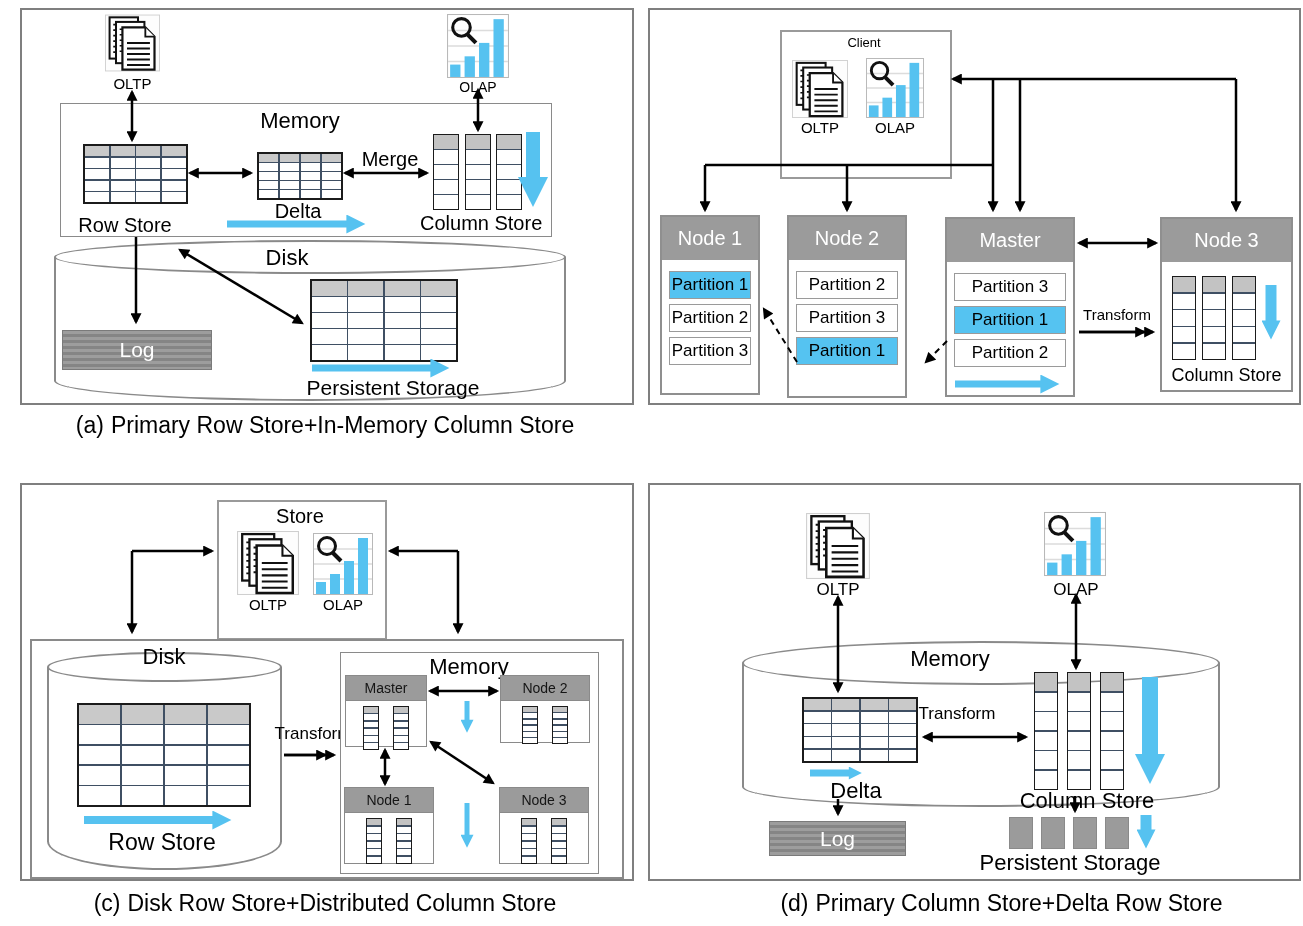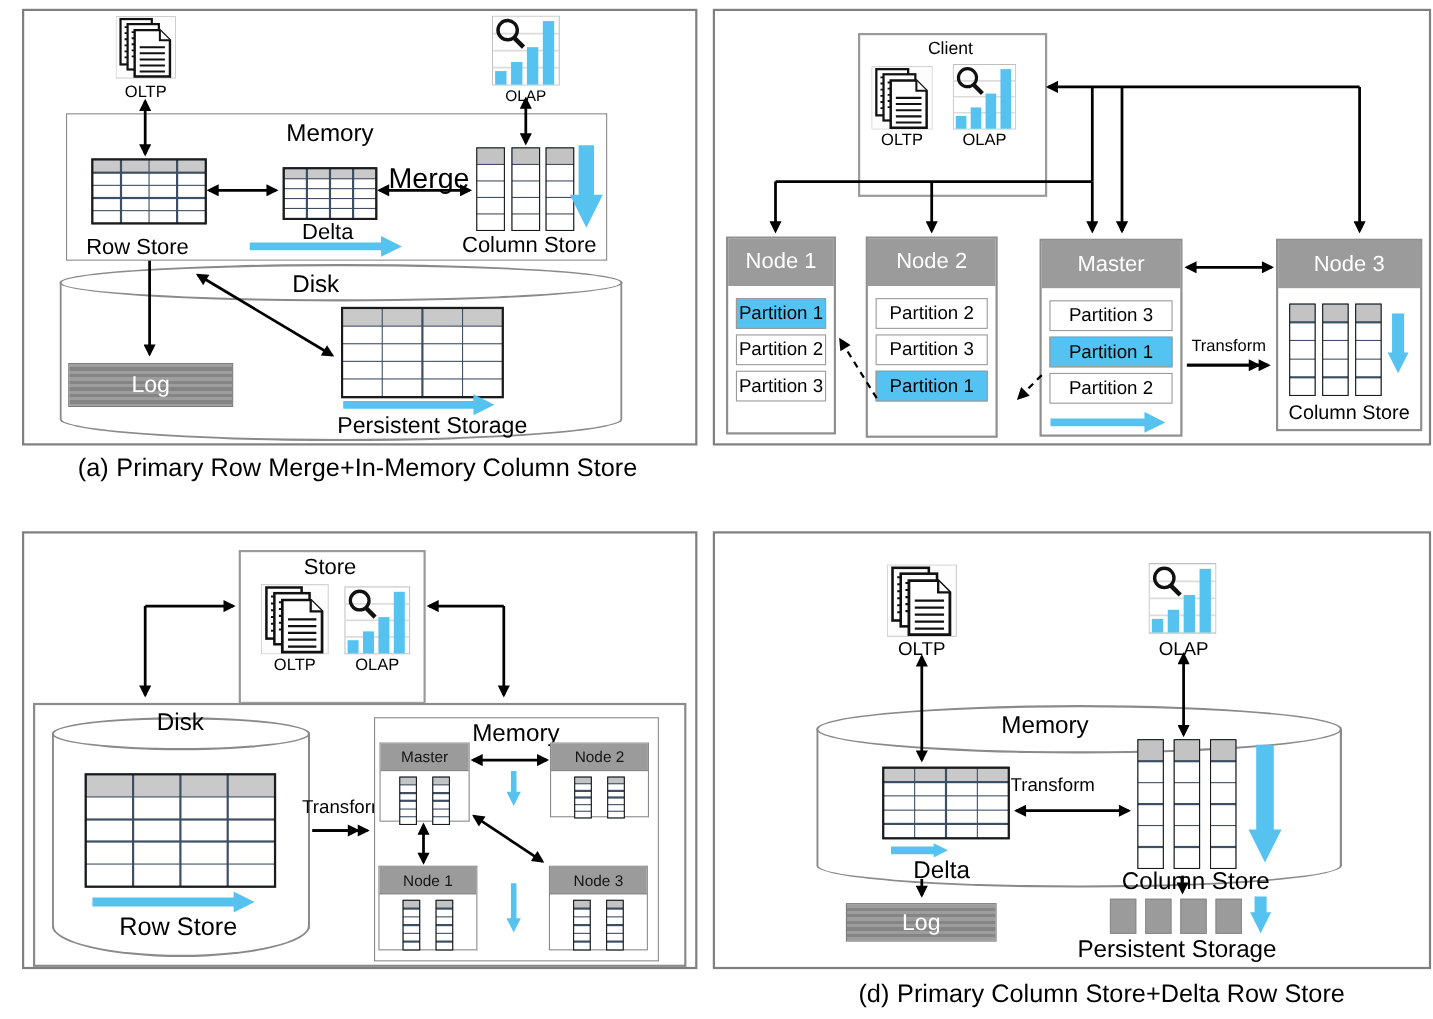--- a/index.html
+++ b/index.html
@@ -151,21 +151,21 @@
         <div></div>
         <div></div>
         <div></div>
         <div></div>
         <div></div>
         <div></div>
         <div></div>
         <div></div>
       </div>
     <div class="lbl" style="left:226px;top:190px;width:100px;font-size:20px">Delta</div>
-    <div class="lbl" style="left:328px;top:138px;width:80px;font-size:26px">Merge</div>
+    <div class="lbl" style="left:328px;top:138px;width:80px;font-size:20px">Merge</div>
 
     <div class="colstore" style="position:absolute;left:411px;top:124px;width:89px;height:76px;--sw:24px">
         <div class="strip" style="grid-template-rows: repeat(5, 1fr);">
           <div class="hdr"></div>
           <div></div>
           <div></div>
           <div></div>
           <div></div>
         </div>
         <div class="strip" style="grid-template-rows: repeat(5, 1fr);">
@@ -219,26 +219,26 @@
       <line x1="168" y1="163" x2="229" y2="163" stroke="#000" stroke-width="2.5" marker-start="url(#mA)" marker-end="url(#mA)"></line>
       <line x1="323" y1="163" x2="405" y2="163" stroke="#000" stroke-width="2.5" marker-start="url(#mA)" marker-end="url(#mA)"></line>
       <line x1="114" y1="227" x2="114" y2="312" stroke="#000" stroke-width="2.5" marker-end="url(#mA)"></line>
       <line x1="158" y1="240" x2="280" y2="313" stroke="#000" stroke-width="2.5" marker-start="url(#mA)" marker-end="url(#mA)"></line>
       <line x1="205" y1="214" x2="332" y2="214" style="stroke:var(--accent)" stroke-width="7" marker-end="url(#mB2)"></line>
       <line x1="511" y1="122" x2="511" y2="176" style="stroke:var(--accent)" stroke-width="14" marker-end="url(#mB3)"></line>
       <line x1="290" y1="358" x2="416" y2="358" style="stroke:var(--accent)" stroke-width="7" marker-end="url(#mB2)"></line>
     </svg>
   </section>
   <div class="caption" style="left:20px;top:412px;width:610px">
-    <span class="pfx">(a)</span><span>Primary Row Merge+In-Memory Column Store</span>
+    <span class="pfx">(a)</span><span>Primary Row Store+In-Memory Column Store</span>
   </div>
 
   <section class="panel" style="left:648px;top:8px;width:649px;height:393px">
     <div class="box" style="left:130px;top:20px;width:168px;height:145px;border-color:#9a9a9a"></div>
-    <div class="lbl" style="left:130px;top:26px;width:168px;font-size:16px">Client</div>
+    <div class="lbl" style="left:130px;top:26px;width:168px;font-size:13px">Client</div>
     <svg class="icon" style="left:142px;top:50px;width:56px;height:58px">
         <use href="#docstack"></use>
       </svg>
     <div class="lbl" style="left:140px;top:110px;width:60px;font-size:15px">OLTP</div>
     <svg class="icon" style="left:216px;top:48px;width:58px;height:60px">
         <use href="#olapicon"></use>
       </svg>
     <div class="lbl" style="left:215px;top:110px;width:60px;font-size:15px">OLAP</div>
 
     <div class="bnode" style="left:10px;top:205px;width:100px;height:180px">
@@ -447,20 +447,23 @@
       <line x1="262" y1="270" x2="303" y2="270" stroke="#000" stroke-width="2.5" marker-end="url(#mA)"></line>
       <line x1="262" y1="270" x2="312" y2="270" stroke="#000" stroke-width="2.5" marker-end="url(#mA)"></line>
       <line x1="408" y1="206" x2="475" y2="206" st="" stroke="#000" stroke-width="2.5" marker-start="url(#mA)" marker-end="url(#mA)"></line>
       <line x1="363" y1="265" x2="363" y2="299" stroke="#000" stroke-width="2.5" marker-start="url(#mA)" marker-end="url(#mA)"></line>
       <line x1="409" y1="257" x2="471" y2="298" stroke="#000" stroke-width="2.5" marker-start="url(#mA)" marker-end="url(#mA)"></line>
       <line x1="62" y1="335" x2="198" y2="335" style="stroke:var(--accent)" stroke-width="8" marker-end="url(#mB2)"></line>
       <line x1="445" y1="216" x2="445" y2="240" style="stroke:var(--accent)" stroke-width="5" marker-end="url(#mB1)"></line>
       <line x1="445" y1="318" x2="445" y2="355" style="stroke:var(--accent)" stroke-width="5" marker-end="url(#mB1)"></line>
     </svg>
   </section>
+  <div class="caption" style="left:20px;top:890px;width:610px">
+    <span class="pfx">(c)</span><span>Disk Row Store+Distributed Column Store</span>
+  </div>
 
   <section class="panel" style="left:648px;top:483px;width:649px;height:394px">
     <svg class="icon" style="left:156px;top:28px;width:64px;height:66px">
         <use href="#docstack"></use>
       </svg>
     <div class="lbl" style="left:158px;top:96px;width:60px;font-size:17px">OLTP</div>
     <svg class="icon" style="left:394px;top:26px;width:62px;height:66px">
         <use href="#olapicon"></use>
       </svg>
     <div class="lbl" style="left:396px;top:96px;width:60px;font-size:17px">OLAP</div>

